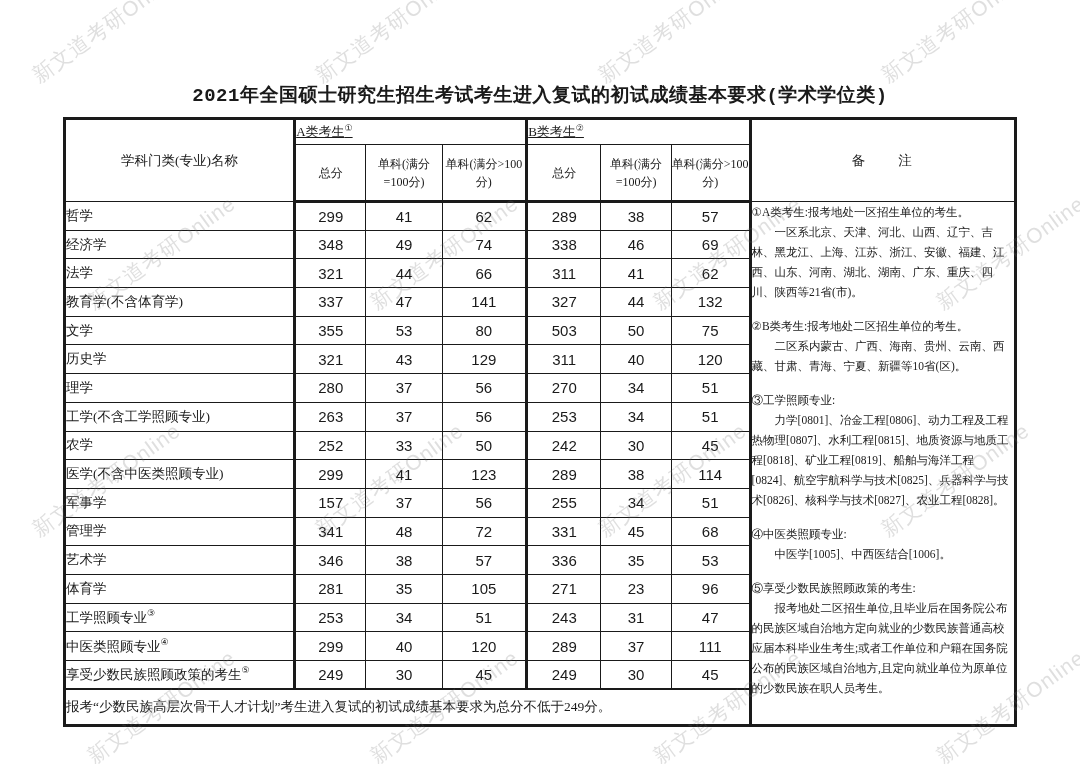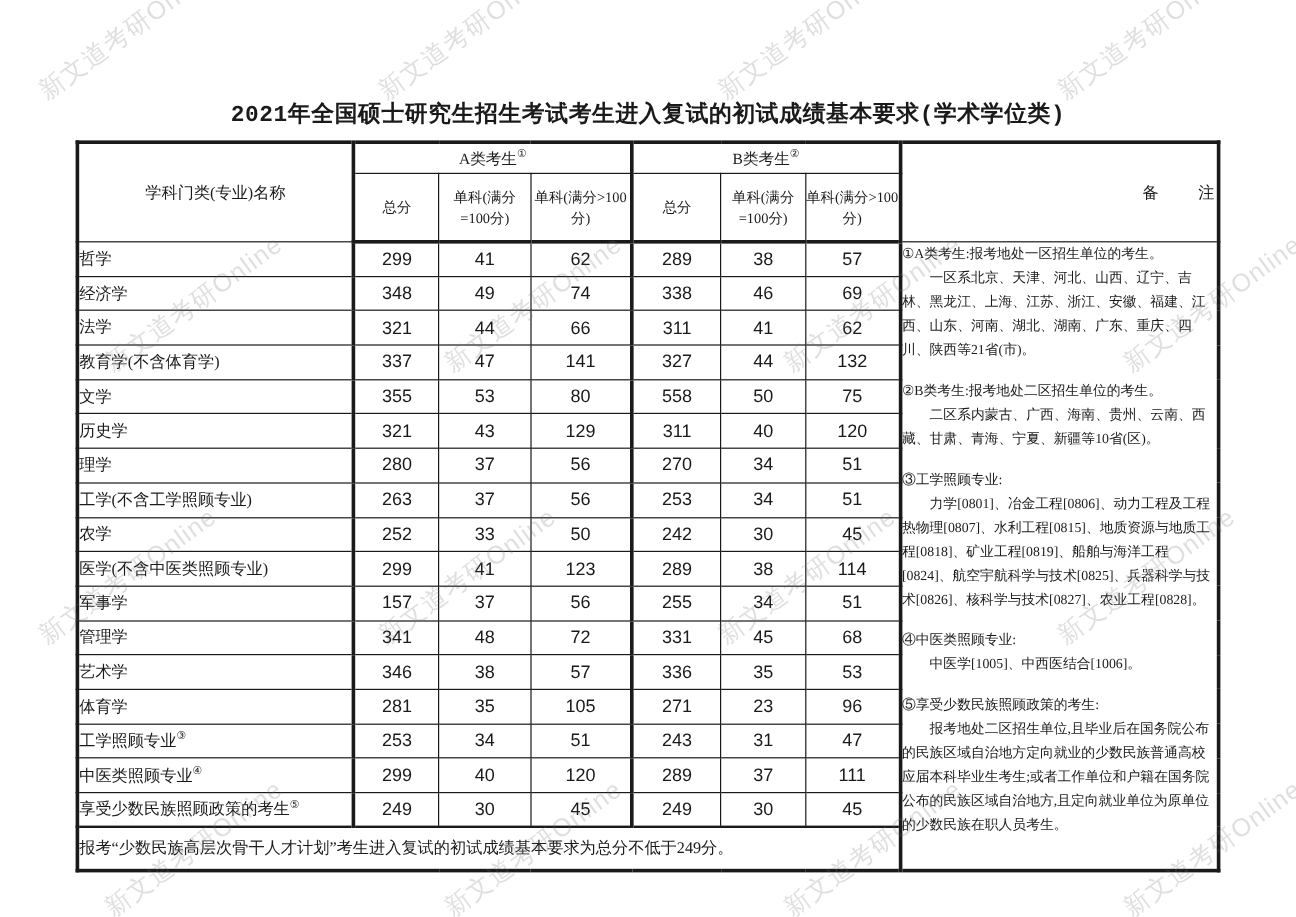--- a/index.html
+++ b/index.html
@@ -59,33 +59,34 @@
   tbody tr.data-row{height:28.7px;margin-left:27px;}
   tr.footer-row{height:36px;}
 
   th.subject-h{
     font-size:13.5px;
     text-align:center;
     vertical-align:middle;
   }
   th.group-h{
     font-size:13px;
-    text-align:center;
-    vertical-align:middle;
+    text-align:left;
+    vertical-align:middle;
+    text-decoration:underline;
   }
   th.sub-h{
     font-size:12px;
     text-align:center;
     vertical-align:middle;
     line-height:1.5;
     padding:2px 3px;
   }
   th.remarks-h{
     font-size:13.5px;
-    text-align:right;
+    text-align:center;
     vertical-align:middle;
     letter-spacing:2px;
   }
   sup{font-size:9px;}
 
   td.subject-cell{
     font-size:13.5px;
     text-align:left;
     padding:0 4px 0 7px;
     vertical-align:middle;
@@ -220,21 +221,21 @@
           <td class="score-cell">141</td>
           <td class="score-cell tl">327</td>
           <td class="score-cell">44</td>
           <td class="score-cell">132</td>
         </tr>
         <tr class="data-row">
           <td class="subject-cell">文学</td>
           <td class="score-cell tl">355</td>
           <td class="score-cell">53</td>
           <td class="score-cell">80</td>
-          <td class="score-cell tl">558</td>
+          <td class="score-cell tl">503</td>
           <td class="score-cell">50</td>
           <td class="score-cell">75</td>
         </tr>
         <tr class="data-row">
           <td class="subject-cell">历史学</td>
           <td class="score-cell tl">321</td>
           <td class="score-cell">43</td>
           <td class="score-cell">129</td>
           <td class="score-cell tl">311</td>
           <td class="score-cell">40</td>

